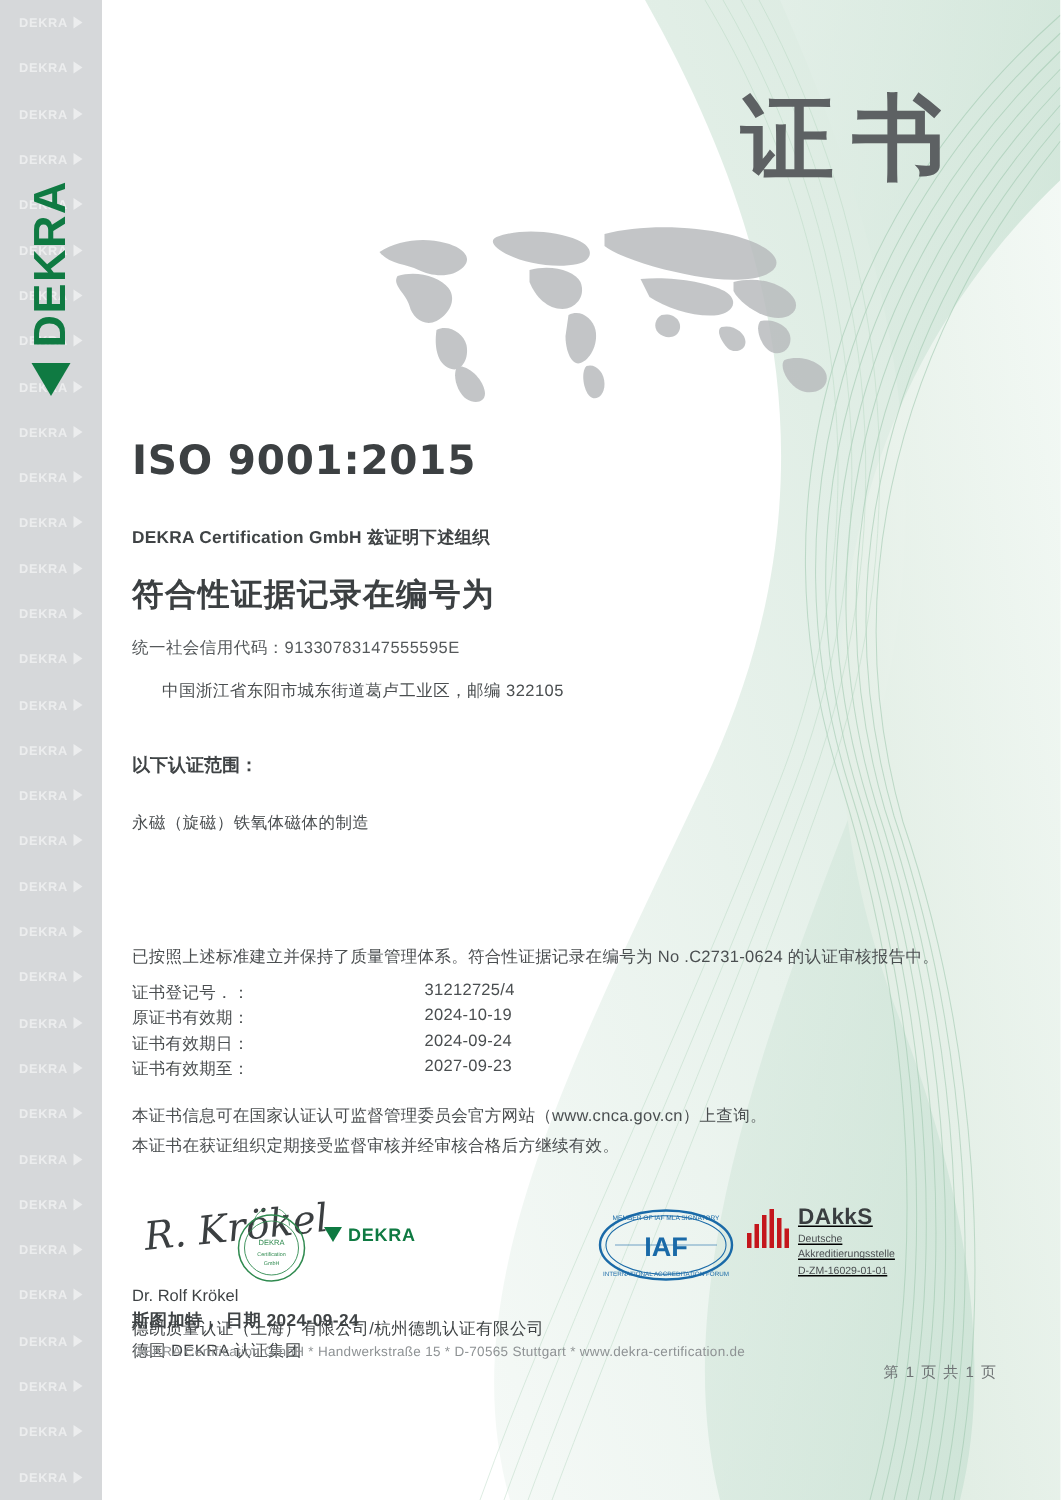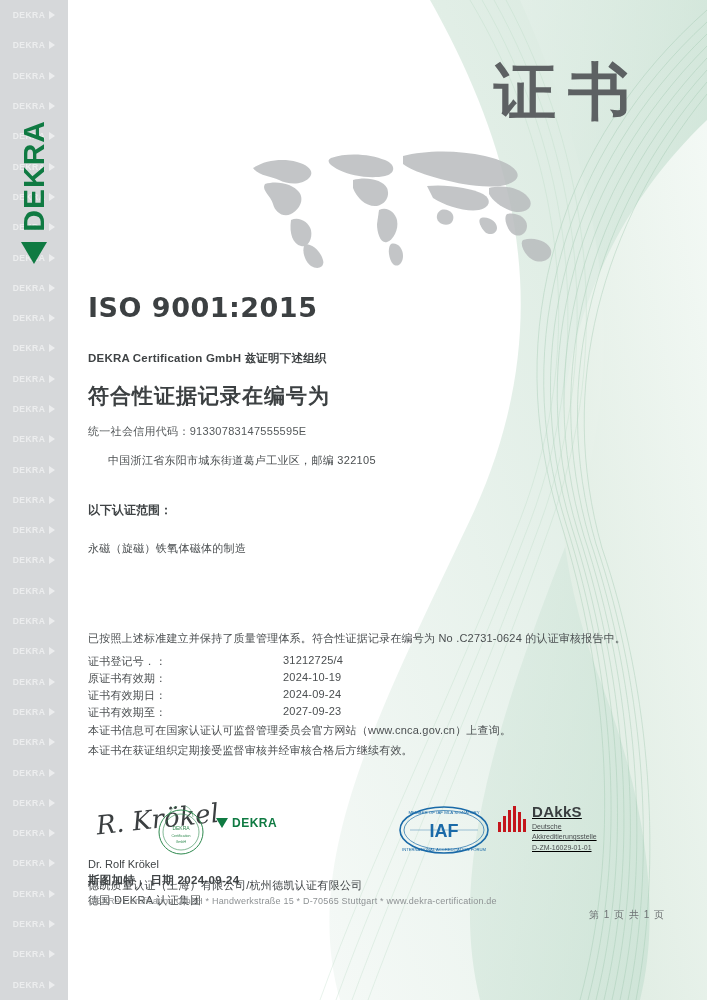--- a/index.html
+++ b/index.html
@@ -194,20 +194,21 @@
   }
   .fields td.label {
     width: 195px;
   }
   .fields td.value {
     color: #4a4e50;
   }
   .note {
     font-size: 11px;
     line-height: 1.7;
+    margin-top: 14px;
     letter-spacing: 0.2px;
   }
 
   
   .sign-area {
     position: absolute;
     left: 88px;
     top: 808px;
     width: 320px;
   }

